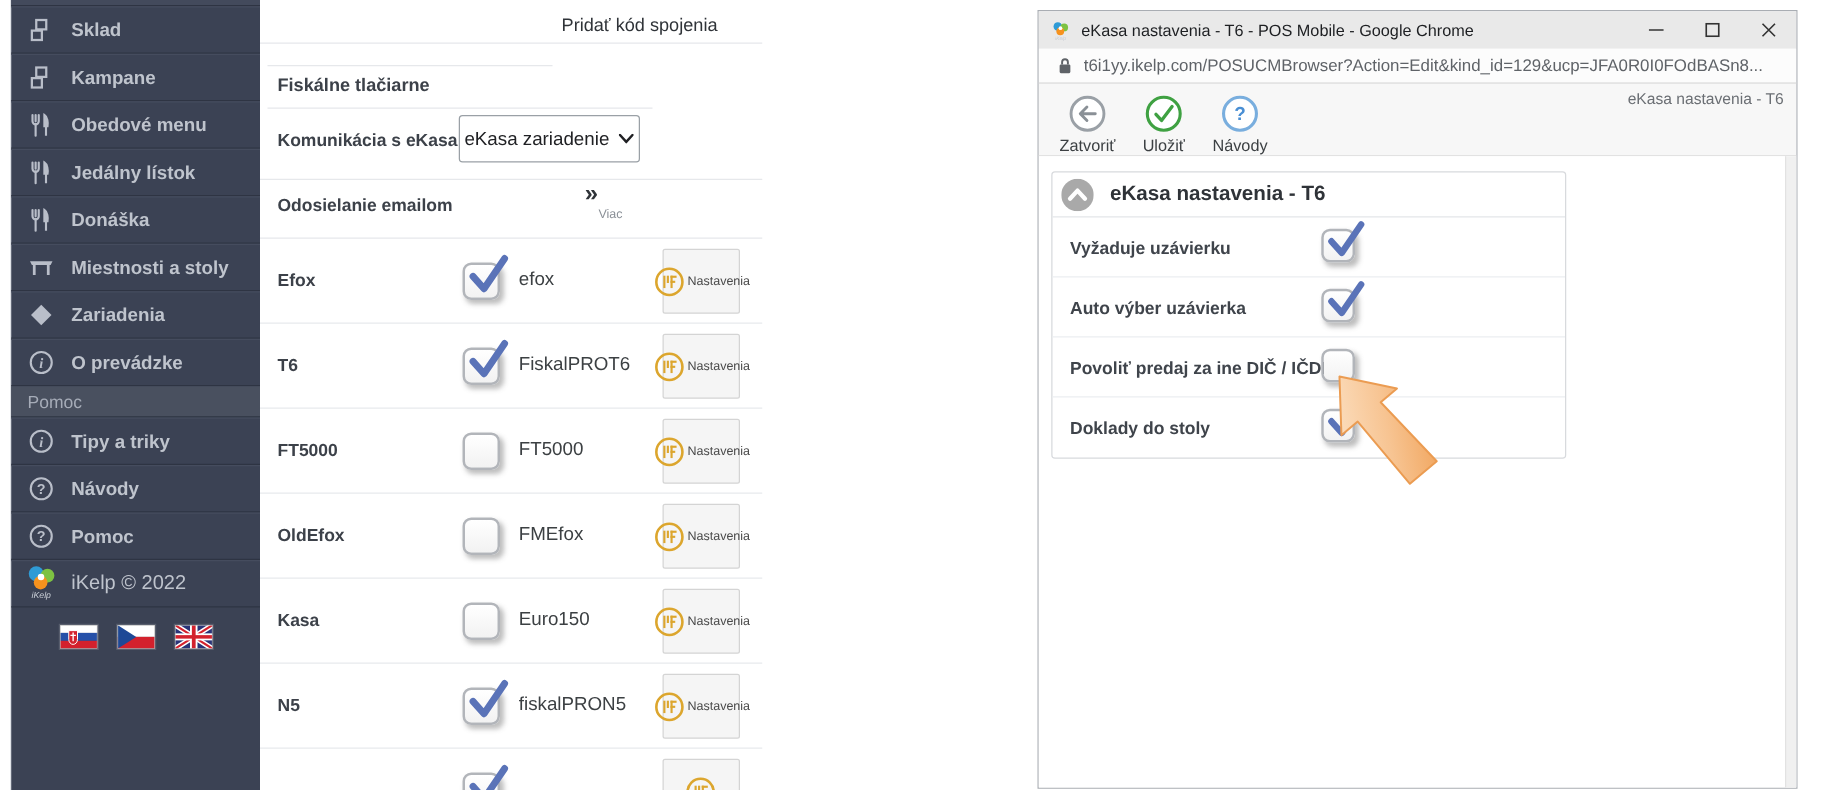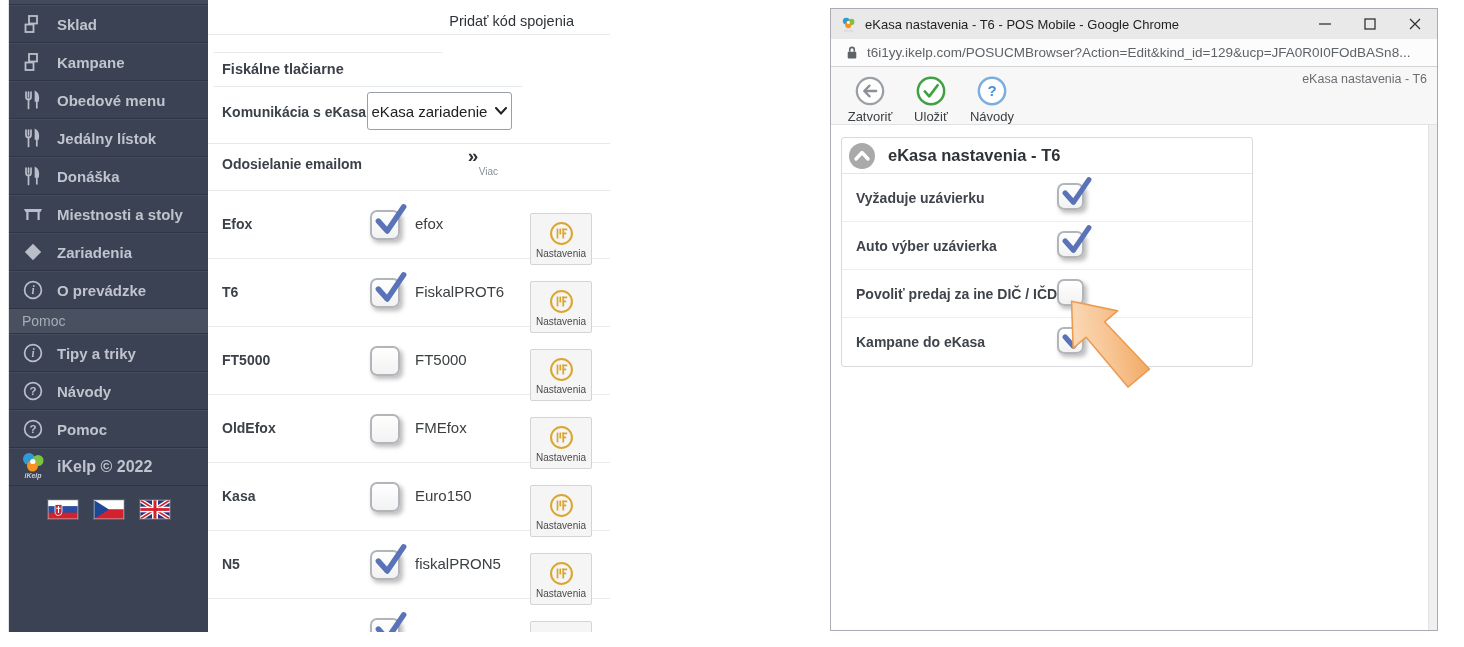--- a/index.html
+++ b/index.html
@@ -7,21 +7,21 @@
 
   
   .sidebar { position:absolute; left:8px; top:0; width:200px; height:632px; background:#3b4254; border-left:1px solid #dfe2e7; }
   .side-stub { height:5px; border-bottom:1px solid #2e3443; background:#434a5c; }
   .side-item { height:38px; display:flex; align-items:center; gap:13px; padding-left:13px;
                border-bottom:1px solid #2e3443; border-top:1px solid #454c5e;
                color:#bfc4cd; font-weight:bold; font-size:15px; cursor:pointer; }
   .side-item .sicon { width:22px; height:22px; display:flex; align-items:center; justify-content:center; flex:0 0 22px; }
   .side-item .sicon svg { width:20px; height:20px; }
   .side-section { height:25px; background:#49505f; color:#a6acb8; font-size:14px; display:flex; align-items:center; padding-left:13px; border-bottom:1px solid #2e3443; }
-  .side-footer { height:38px; display:flex; align-items:center; gap:11px; padding-left:11px; border-top:1px solid #454c5e; border-bottom:1px solid #2e3443; color:#bfc4cd; font-weight:bold; font-size:16px; }
+  .side-footer { height:38px; display:flex; align-items:center; gap:11px; padding-left:11px; border-top:1px solid #454c5e; border-bottom:1px solid #2e3443; color:#bfc4cd; font-weight:normal; font-size:16px; }
   .flag-row { display:flex; justify-content:center; gap:16px; margin-top:14px; }
   .flag { width:30px; height:19px; display:inline-block; cursor:pointer; box-shadow:0 0 0 1px rgba(255,255,255,.15); }
   .flag svg { width:30px; height:19px; display:block; }
 
   
   .panel { position:absolute; left:208px; top:0; width:402px; height:632px; background:#fff; overflow:hidden; }
   .hr { position:absolute; border-top:1px solid #e6e8eb; }
   .p-link { position:absolute; top:13px; right:36px; font-size:14.5px; color:#2f3338; cursor:pointer; }
   .p-heading { position:absolute; top:61px; left:14px; font-weight:bold; font-size:14.5px; color:#3c4149; }
   .p-label { position:absolute; left:14px; font-weight:bold; font-size:14px; color:#3c4149; }
@@ -30,22 +30,22 @@
                gap:8px; font-size:15px; color:#202124; cursor:pointer; }
   .selectbox svg { width:12px; height:8px; }
   .viac { position:absolute; top:146px; left:238px; width:52px; text-align:center; cursor:pointer; }
   .viac .chev { font-size:19px; font-weight:bold; color:#2f3338; line-height:20px; letter-spacing:-2px; }
   .viac .vlab { font-size:10px; color:#8a9097; margin-top:0;text-align:right; }
 
   .printers { position:absolute; top:191px; left:0; width:402px; }
   .prow { position:relative; height:68px; border-bottom:1px solid #e8eaed; }
   .pname { position:absolute; left:14px; top:25px; font-weight:bold; font-size:14px; color:#3c4149; }
   .pdriver { position:absolute; left:207px; top:24px; font-size:15px; color:#3c4043; }
-  .nbtn { position:absolute; right:18px; top:22px; width:62px; height:52px; background:#f5f5f5; border:1px solid #d4d4d4;
-          border-radius:2px; display:flex; flex-direction:column; align-items:center; justify-content:center; gap:1px; cursor:pointer; }
+  .nbtn { position:absolute; right:18px; top:8px; width:62px; height:52px; background:#f5f5f5; border:1px solid #d4d4d4;
+          border-radius:2px; display:flex; align-items:center; justify-content:center; gap:1px; cursor:pointer; }
   .nbtn svg { width:27px; height:27px; }
   .nbtn .nlab { font-size:10px; color:#4a4a4a; }
 
   
   .checkbox { position:absolute; width:30px; height:30px; border:2px solid #b2b5ba; border-radius:7px;
               background:linear-gradient(#ffffff,#f2f2f2); box-shadow:2.5px 3px 4px rgba(110,110,110,.45); cursor:pointer; }
   .checkbox svg { display:none; position:absolute; left:2px; top:-9px; width:33px; height:34px; }
   .checkbox.checked svg { display:block; }
   .prow .checkbox { left:162px; top:19px; }
 
@@ -544,21 +544,21 @@
           </div>
 
           <div class="crow">
             <span class="clabel">Povoliť predaj za ine DIČ / IČDPH</span>
             <span class="checkbox">
               
             </span>
           </div>
 
           <div class="crow">
-            <span class="clabel">Kampane do eKasa</span>
+            <span class="clabel">Doklady do stoly</span>
             <span class="checkbox checked">
               <svg viewBox="0 0 30 30">
                 <path d="M4 16 L12 25 L27 3" fill="none" stroke="#5a73b8" stroke-width="5" stroke-linecap="round" stroke-linejoin="round"></path>
               </svg>
             </span>
           </div>
         </div>
     </div>
     <svg class="arrow-anno" viewBox="0 0 62 106">
       <defs>

